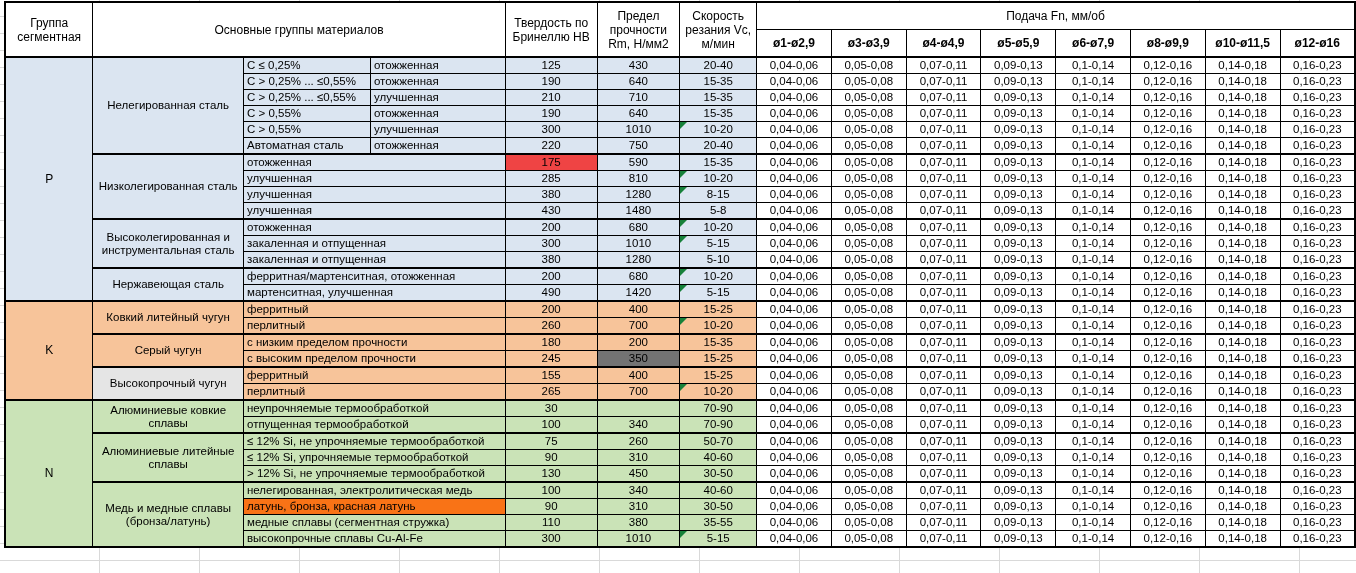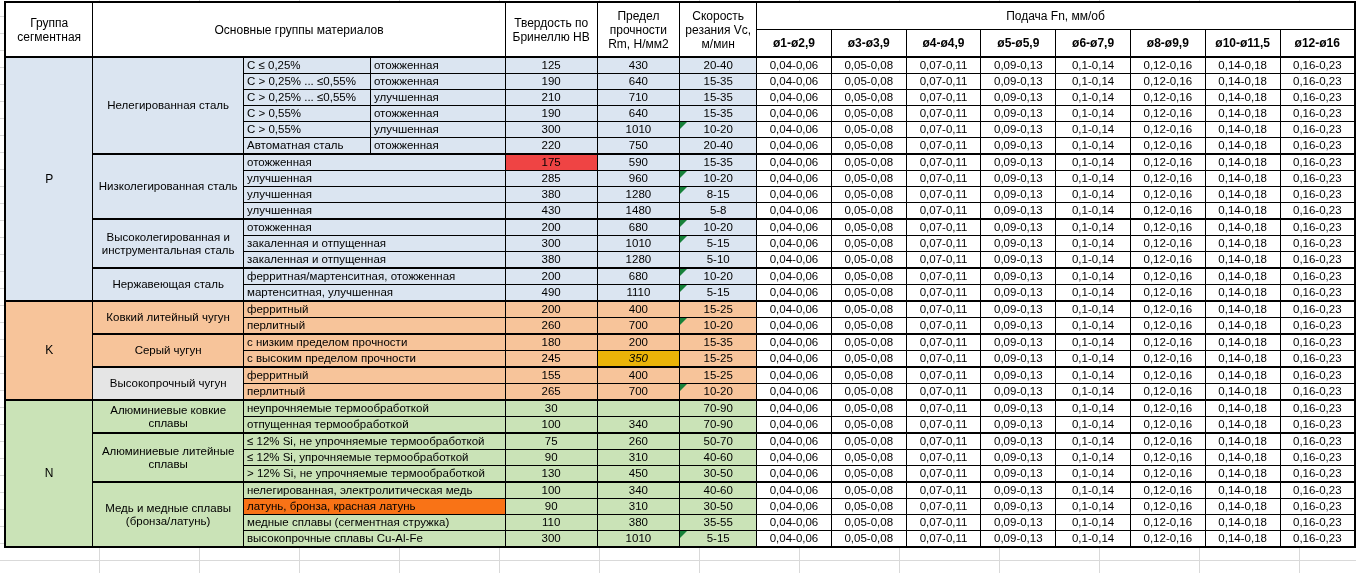--- a/index.html
+++ b/index.html
@@ -207,21 +207,21 @@
         <td class="feed" style="background: rgb(255, 255, 255);">0,07-0,11</td>
         <td class="feed" style="background: rgb(255, 255, 255);">0,09-0,13</td>
         <td class="feed" style="background: rgb(255, 255, 255);">0,1-0,14</td>
         <td class="feed" style="background: rgb(255, 255, 255);">0,12-0,16</td>
         <td class="feed" style="background: rgb(255, 255, 255);">0,14-0,18</td>
         <td class="feed" style="background: rgb(255, 255, 255);">0,16-0,23</td>
       </tr>
       <tr>
         <td class="detail" colspan="2" style="background: rgb(219, 229, 241);">улучшенная</td>
         <td class="num" style="background: rgb(219, 229, 241);">285</td>
-        <td class="num" style="background: rgb(219, 229, 241);">960</td>
+        <td class="num" style="background: rgb(219, 229, 241);">810</td>
         <td class="vc" style="background: rgb(219, 229, 241);">10-20<span class="tri"></span></td>
         <td class="feed" style="background: rgb(255, 255, 255);">0,04-0,06</td>
         <td class="feed" style="background: rgb(255, 255, 255);">0,05-0,08</td>
         <td class="feed" style="background: rgb(255, 255, 255);">0,07-0,11</td>
         <td class="feed" style="background: rgb(255, 255, 255);">0,09-0,13</td>
         <td class="feed" style="background: rgb(255, 255, 255);">0,1-0,14</td>
         <td class="feed" style="background: rgb(255, 255, 255);">0,12-0,16</td>
         <td class="feed" style="background: rgb(255, 255, 255);">0,14-0,18</td>
         <td class="feed" style="background: rgb(255, 255, 255);">0,16-0,23</td>
       </tr>
@@ -307,21 +307,21 @@
         <td class="feed" style="background: rgb(255, 255, 255);">0,07-0,11</td>
         <td class="feed" style="background: rgb(255, 255, 255);">0,09-0,13</td>
         <td class="feed" style="background: rgb(255, 255, 255);">0,1-0,14</td>
         <td class="feed" style="background: rgb(255, 255, 255);">0,12-0,16</td>
         <td class="feed" style="background: rgb(255, 255, 255);">0,14-0,18</td>
         <td class="feed" style="background: rgb(255, 255, 255);">0,16-0,23</td>
       </tr>
       <tr>
         <td class="detail" colspan="2" style="background: rgb(219, 229, 241);">мартенситная, улучшенная</td>
         <td class="num" style="background: rgb(219, 229, 241);">490</td>
-        <td class="num" style="background: rgb(219, 229, 241);">1110</td>
+        <td class="num" style="background: rgb(219, 229, 241);">1420</td>
         <td class="vc" style="background: rgb(219, 229, 241);">5-15<span class="tri"></span></td>
         <td class="feed" style="background: rgb(255, 255, 255);">0,04-0,06</td>
         <td class="feed" style="background: rgb(255, 255, 255);">0,05-0,08</td>
         <td class="feed" style="background: rgb(255, 255, 255);">0,07-0,11</td>
         <td class="feed" style="background: rgb(255, 255, 255);">0,09-0,13</td>
         <td class="feed" style="background: rgb(255, 255, 255);">0,1-0,14</td>
         <td class="feed" style="background: rgb(255, 255, 255);">0,12-0,16</td>
         <td class="feed" style="background: rgb(255, 255, 255);">0,14-0,18</td>
         <td class="feed" style="background: rgb(255, 255, 255);">0,16-0,23</td>
       </tr>
@@ -366,21 +366,21 @@
         <td class="feed" style="background: rgb(255, 255, 255);">0,07-0,11</td>
         <td class="feed" style="background: rgb(255, 255, 255);">0,09-0,13</td>
         <td class="feed" style="background: rgb(255, 255, 255);">0,1-0,14</td>
         <td class="feed" style="background: rgb(255, 255, 255);">0,12-0,16</td>
         <td class="feed" style="background: rgb(255, 255, 255);">0,14-0,18</td>
         <td class="feed" style="background: rgb(255, 255, 255);">0,16-0,23</td>
       </tr>
       <tr>
         <td class="detail" colspan="2" style="background: rgb(247, 196, 154);">с высоким пределом прочности</td>
         <td class="num" style="background: rgb(247, 196, 154);">245</td>
-        <td class="num" style="background: #eab308; font-style: italic;">350</td>
+        <td class="num" style="background: #737373;">350</td>
         <td class="vc" style="background: rgb(247, 196, 154);">15-25</td>
         <td class="feed" style="background: rgb(255, 255, 255);">0,04-0,06</td>
         <td class="feed" style="background: rgb(255, 255, 255);">0,05-0,08</td>
         <td class="feed" style="background: rgb(255, 255, 255);">0,07-0,11</td>
         <td class="feed" style="background: rgb(255, 255, 255);">0,09-0,13</td>
         <td class="feed" style="background: rgb(255, 255, 255);">0,1-0,14</td>
         <td class="feed" style="background: rgb(255, 255, 255);">0,12-0,16</td>
         <td class="feed" style="background: rgb(255, 255, 255);">0,14-0,18</td>
         <td class="feed" style="background: rgb(255, 255, 255);">0,16-0,23</td>
       </tr>

